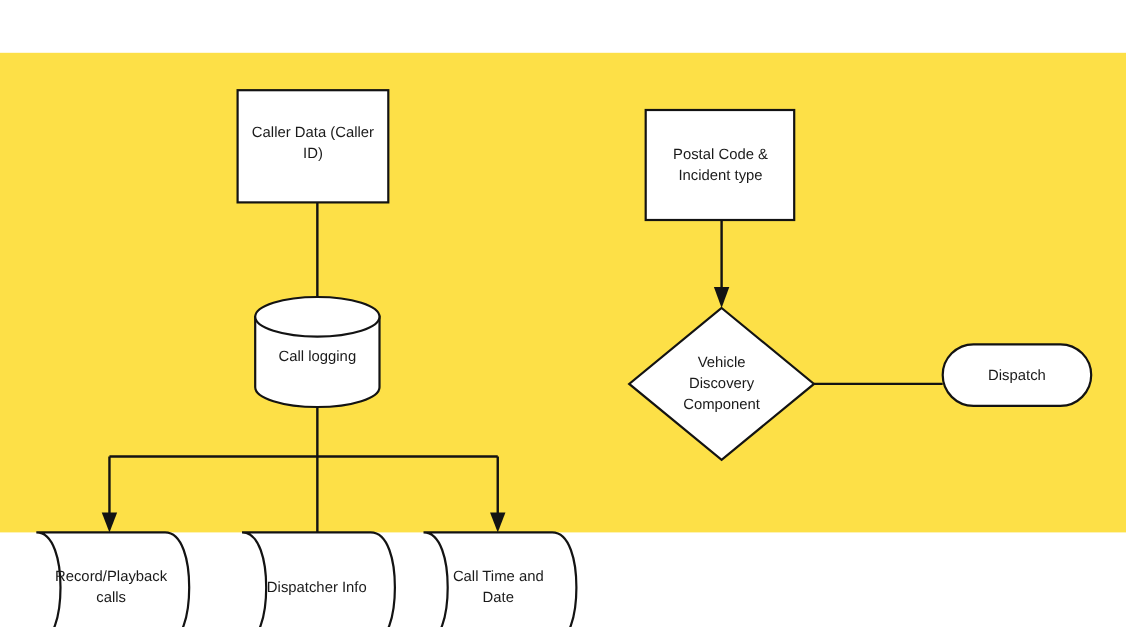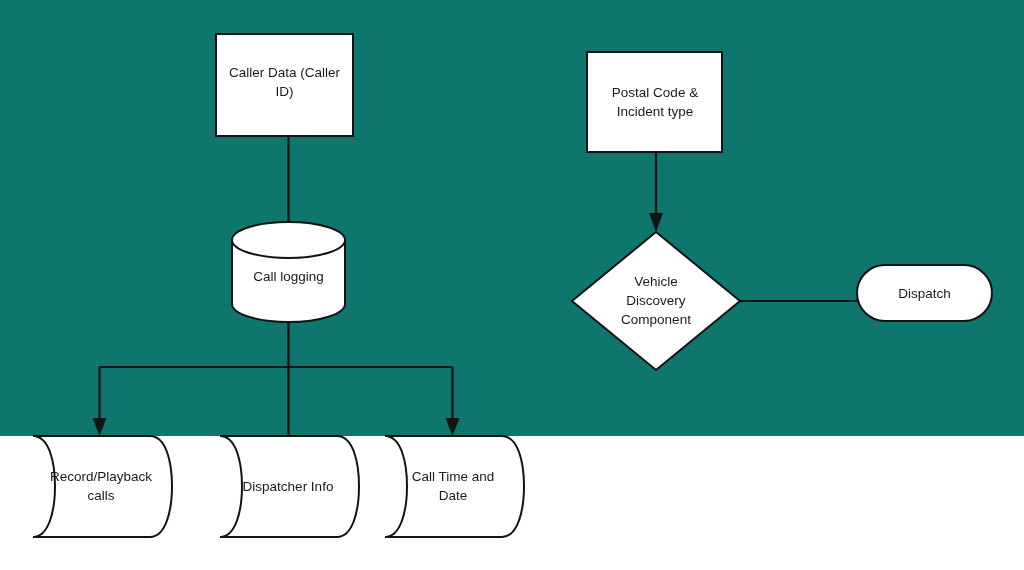--- a/index.html
+++ b/index.html
@@ -10,21 +10,22 @@
   body {
     width: 1024px;
     height: 570px;
     font-family: "Liberation Sans", sans-serif;
     overflow: hidden;
   }
   #canvas {
     position: relative;
     width: 1024px;
     height: 436px;
-    background: #0f766e;
+    background: #fde047;
+    margin-top: 48px;
   }
   #diagram-svg {
     position: absolute;
     top: 0;
     left: 0;
     width: 1024px;
     height: 570px;
   }
   .node-text {
     font-family: "Liberation Sans", sans-serif;

